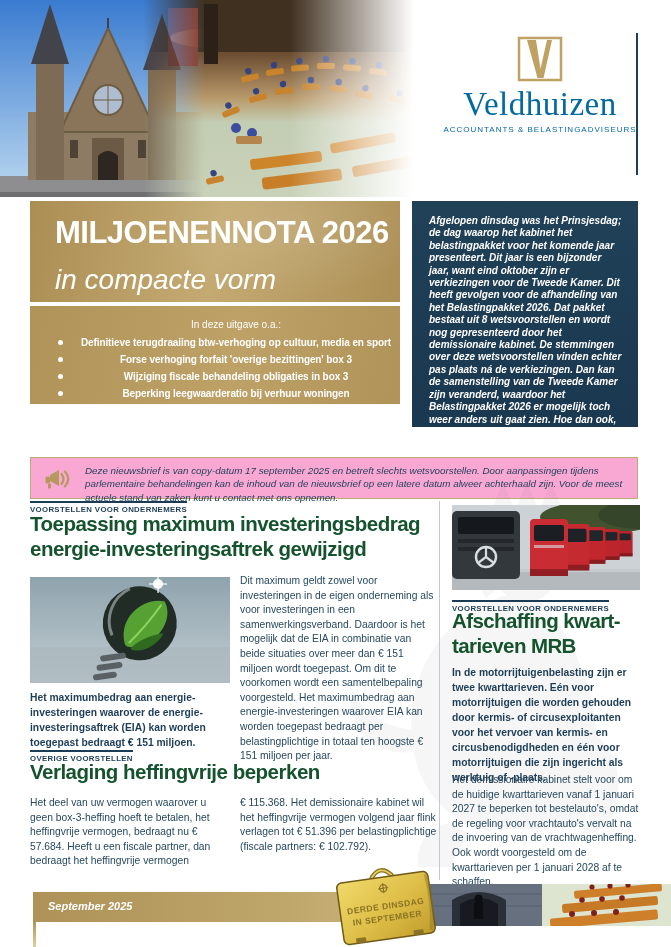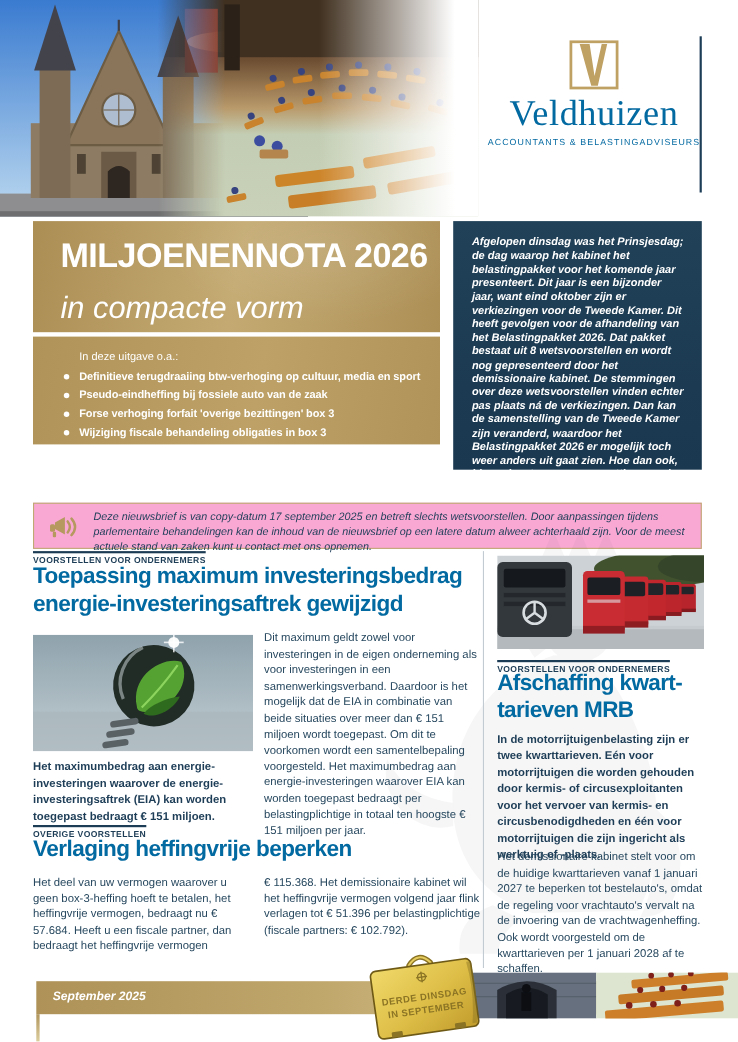--- a/index.html
+++ b/index.html
@@ -15,42 +15,42 @@
   .brand-rule{position:absolute;left:636px;top:33px;width:2px;height:142px;background:#1d3d57;}
 
   
   .hero-title-box{position:absolute;left:30px;top:201px;width:370px;height:101px;box-sizing:border-box;
     padding:15px 0 0 25px;
     background:radial-gradient(140px 70px at 70% 25%, rgba(255,255,255,.12), rgba(255,255,255,0)),
                linear-gradient(100deg,#ab8e54,#c4aa72 50%,#ac8f55);}
   .hero-title{color:#fff;font-size:31px;font-weight:bold;letter-spacing:-.5px;line-height:34px;}
   .hero-subtitle{color:#fff;font-size:28px;font-style:italic;line-height:33px;margin-top:13px;}
   .hero-toc-box{position:absolute;left:30px;top:306px;width:370px;height:98px;box-sizing:border-box;
-    padding:13px 0 0 28px;background:linear-gradient(100deg,#b09358,#bda167 55%,#b09358);color:#fff;}
+    padding:13px 0 0 28px;background:linear-gradient(100deg,#b09358,#bda167 55%,#b09358);color:#fff;text-align:center;}
   .toc-heading{font-size:10px;margin-left:14px;margin-bottom:7px;}
   .toc-list{list-style:none;margin:0;padding:0;}
   .toc-list li{position:relative;padding-left:14px;font-size:10px;font-weight:bold;margin-bottom:6px;letter-spacing:-.1px;}
   .toc-list li .dot{position:absolute;left:0;top:3px;width:5px;height:5px;border-radius:50%;background:#fff;}
   .hero-intro-box{position:absolute;left:412px;top:201px;width:226px;height:226px;box-sizing:border-box;
     padding:14px 16px 0 17px;background:linear-gradient(180deg,#204158,#1a3850);}
   .hero-intro-text{color:#fff;font-size:10px;line-height:12.4px;font-style:italic;font-weight:600;}
 
   
   .notice{position:absolute;left:30px;top:457px;width:608px;height:42px;box-sizing:border-box;
     border:1px solid #c0aa74;background:#f9a8d4;}
   .notice-icon{position:absolute;left:13px;top:8px;width:26px;height:26px;}
   .notice-text{margin:6px 12px 0 54px;font-size:9.8px;line-height:13.4px;font-style:italic;color:#1d3d57;}
 
   
   .watermark{position:absolute;left:248px;top:468px;width:420px;height:420px;opacity:.055;pointer-events:none;}
 
   
   .kicker{display:inline-block;border-top:2px solid #1c3c55;padding-top:2px;
     font-size:7.8px;font-weight:bold;letter-spacing:.35px;color:#1c3c55;}
-  .headline{font-size:20.5px;font-weight:bold;letter-spacing:-.5px;color:#0369a1;line-height:24.5px;}
+  .headline{font-size:20.5px;font-weight:bold;letter-spacing:-.5px;color:#14532d;line-height:24.5px;}
   .body-text{font-size:10.3px;line-height:14.6px;color:#27485f;}
   .intro-text{font-size:10.3px;line-height:15px;color:#1d3d57;font-weight:bold;}
   .vline{position:absolute;left:439px;top:501px;width:1px;height:379px;background:#c3cbd2;}
 
   .a1-kicker{left:30px;top:501px;}
   .a1-title{left:30px;top:512px;width:410px;}
   .a1-img{left:30px;top:577px;width:200px;height:106px;}
   .a1-intro{left:30px;top:690px;width:200px;}
   .a1-body{left:240px;top:574px;width:198px;}
 
@@ -177,21 +177,20 @@
 
   <div class="hero-title-box">
     <div class="hero-title">MILJOENENNOTA 2026</div>
     <div class="hero-subtitle">in compacte vorm</div>
   </div>
 
   <div class="hero-toc-box">
     <div class="toc-heading">In deze uitgave o.a.:</div>
     <ul class="toc-list">
       <li><span class="dot"></span><span>Definitieve terugdraaiing btw-verhoging op cultuur, media en sport</span></li>
-      <li><span class="dot"></span><span>Pseudo-eindheffing bij fossiele auto van de zaak</span></li>
       <li><span class="dot"></span><span>Forse verhoging forfait 'overige bezittingen' box 3</span></li>
       <li><span class="dot"></span><span>Wijziging fiscale behandeling obligaties in box 3</span></li>
       <li><span class="dot"></span><span>Beperking leegwaarderatio bij verhuur woningen</span></li>
       <li><span class="dot"></span><span>Aanpak breukdelengemeenschap</span></li>
     </ul>
   </div>
 
   <div class="hero-intro-box">
     <div class="hero-intro-text">Afgelopen dinsdag was het Prinsjesdag; de dag waarop het kabinet het belastingpakket voor het komende jaar presenteert. Dit jaar is een bijzonder jaar, want eind oktober zijn er verkiezingen voor de Tweede Kamer. Dit heeft gevolgen voor de afhandeling van het Belastingpakket 2026. Dat pakket bestaat uit 8 wetsvoorstellen en wordt nog gepresenteerd door het demissionaire kabinet. De stemmingen over deze wetsvoorstellen vinden echter pas plaats ná de verkiezingen. Dan kan de samenstelling van de Tweede Kamer zijn veranderd, waardoor het Belastingpakket 2026 er mogelijk toch weer anders uit gaat zien. Hoe dan ook, hierna leest u een samenvatting van de voorstellen, zoals die op Prinsjesdag zijn gepresenteerd.</div>
   </div>

